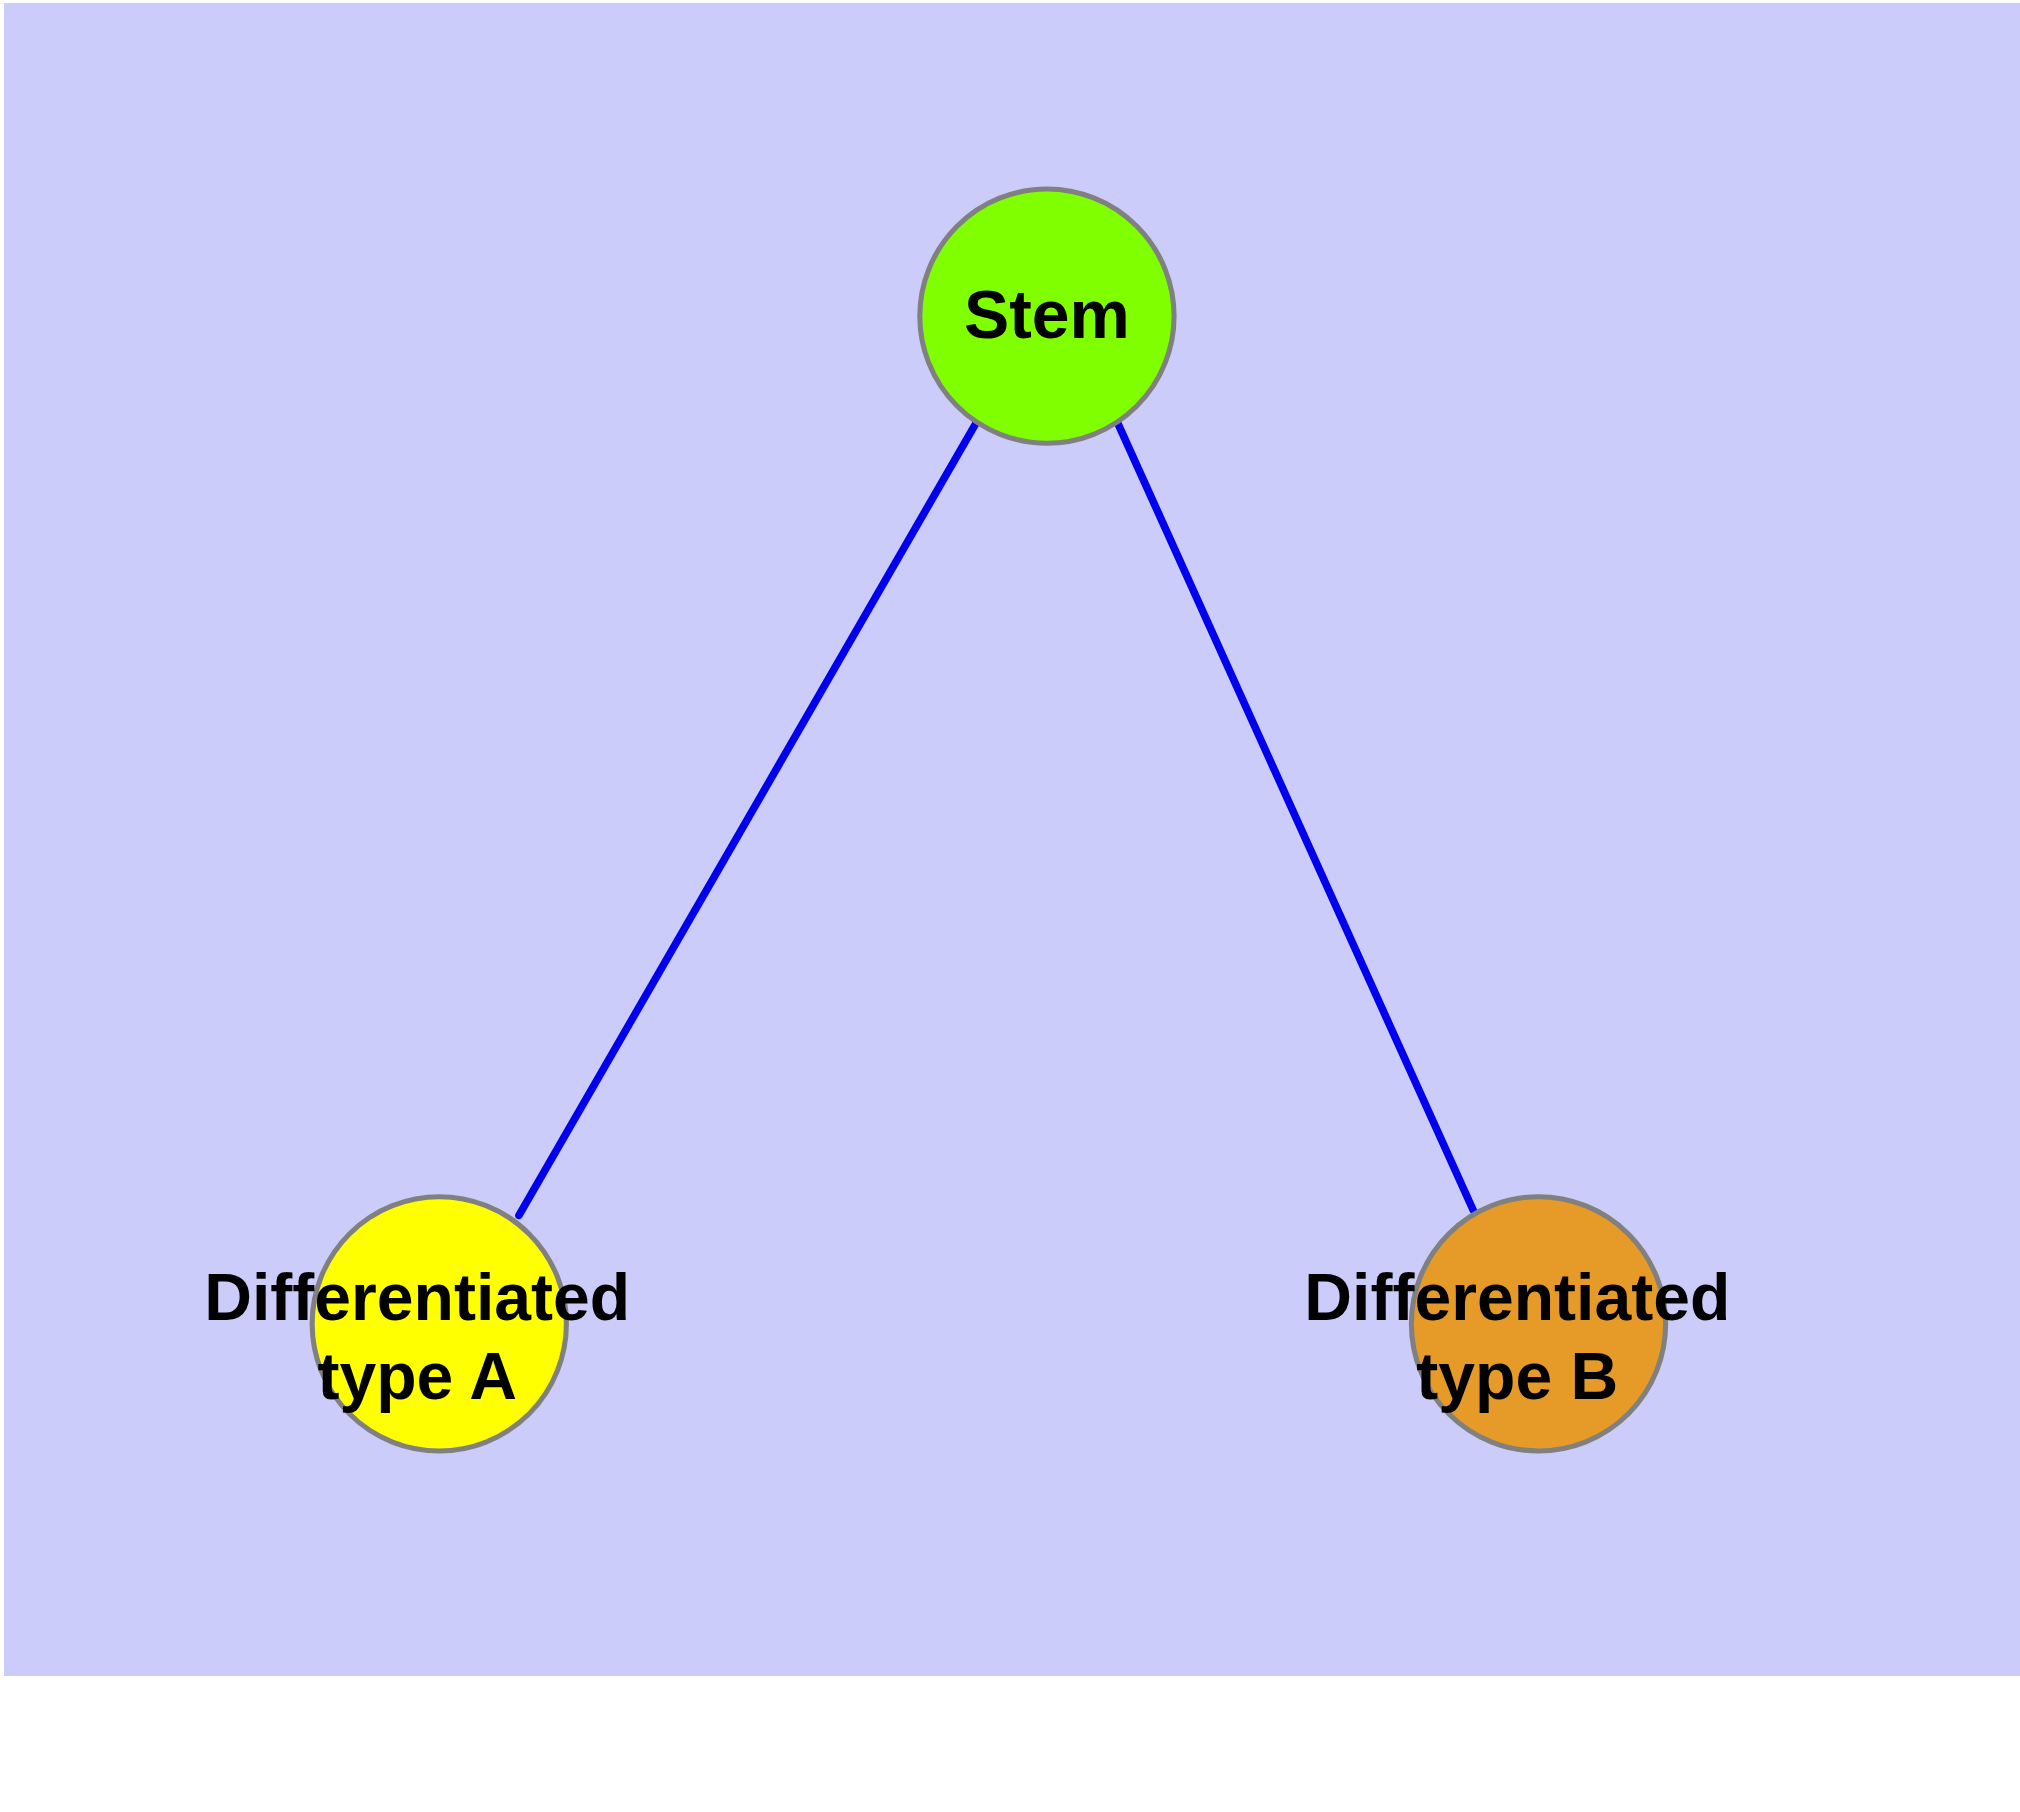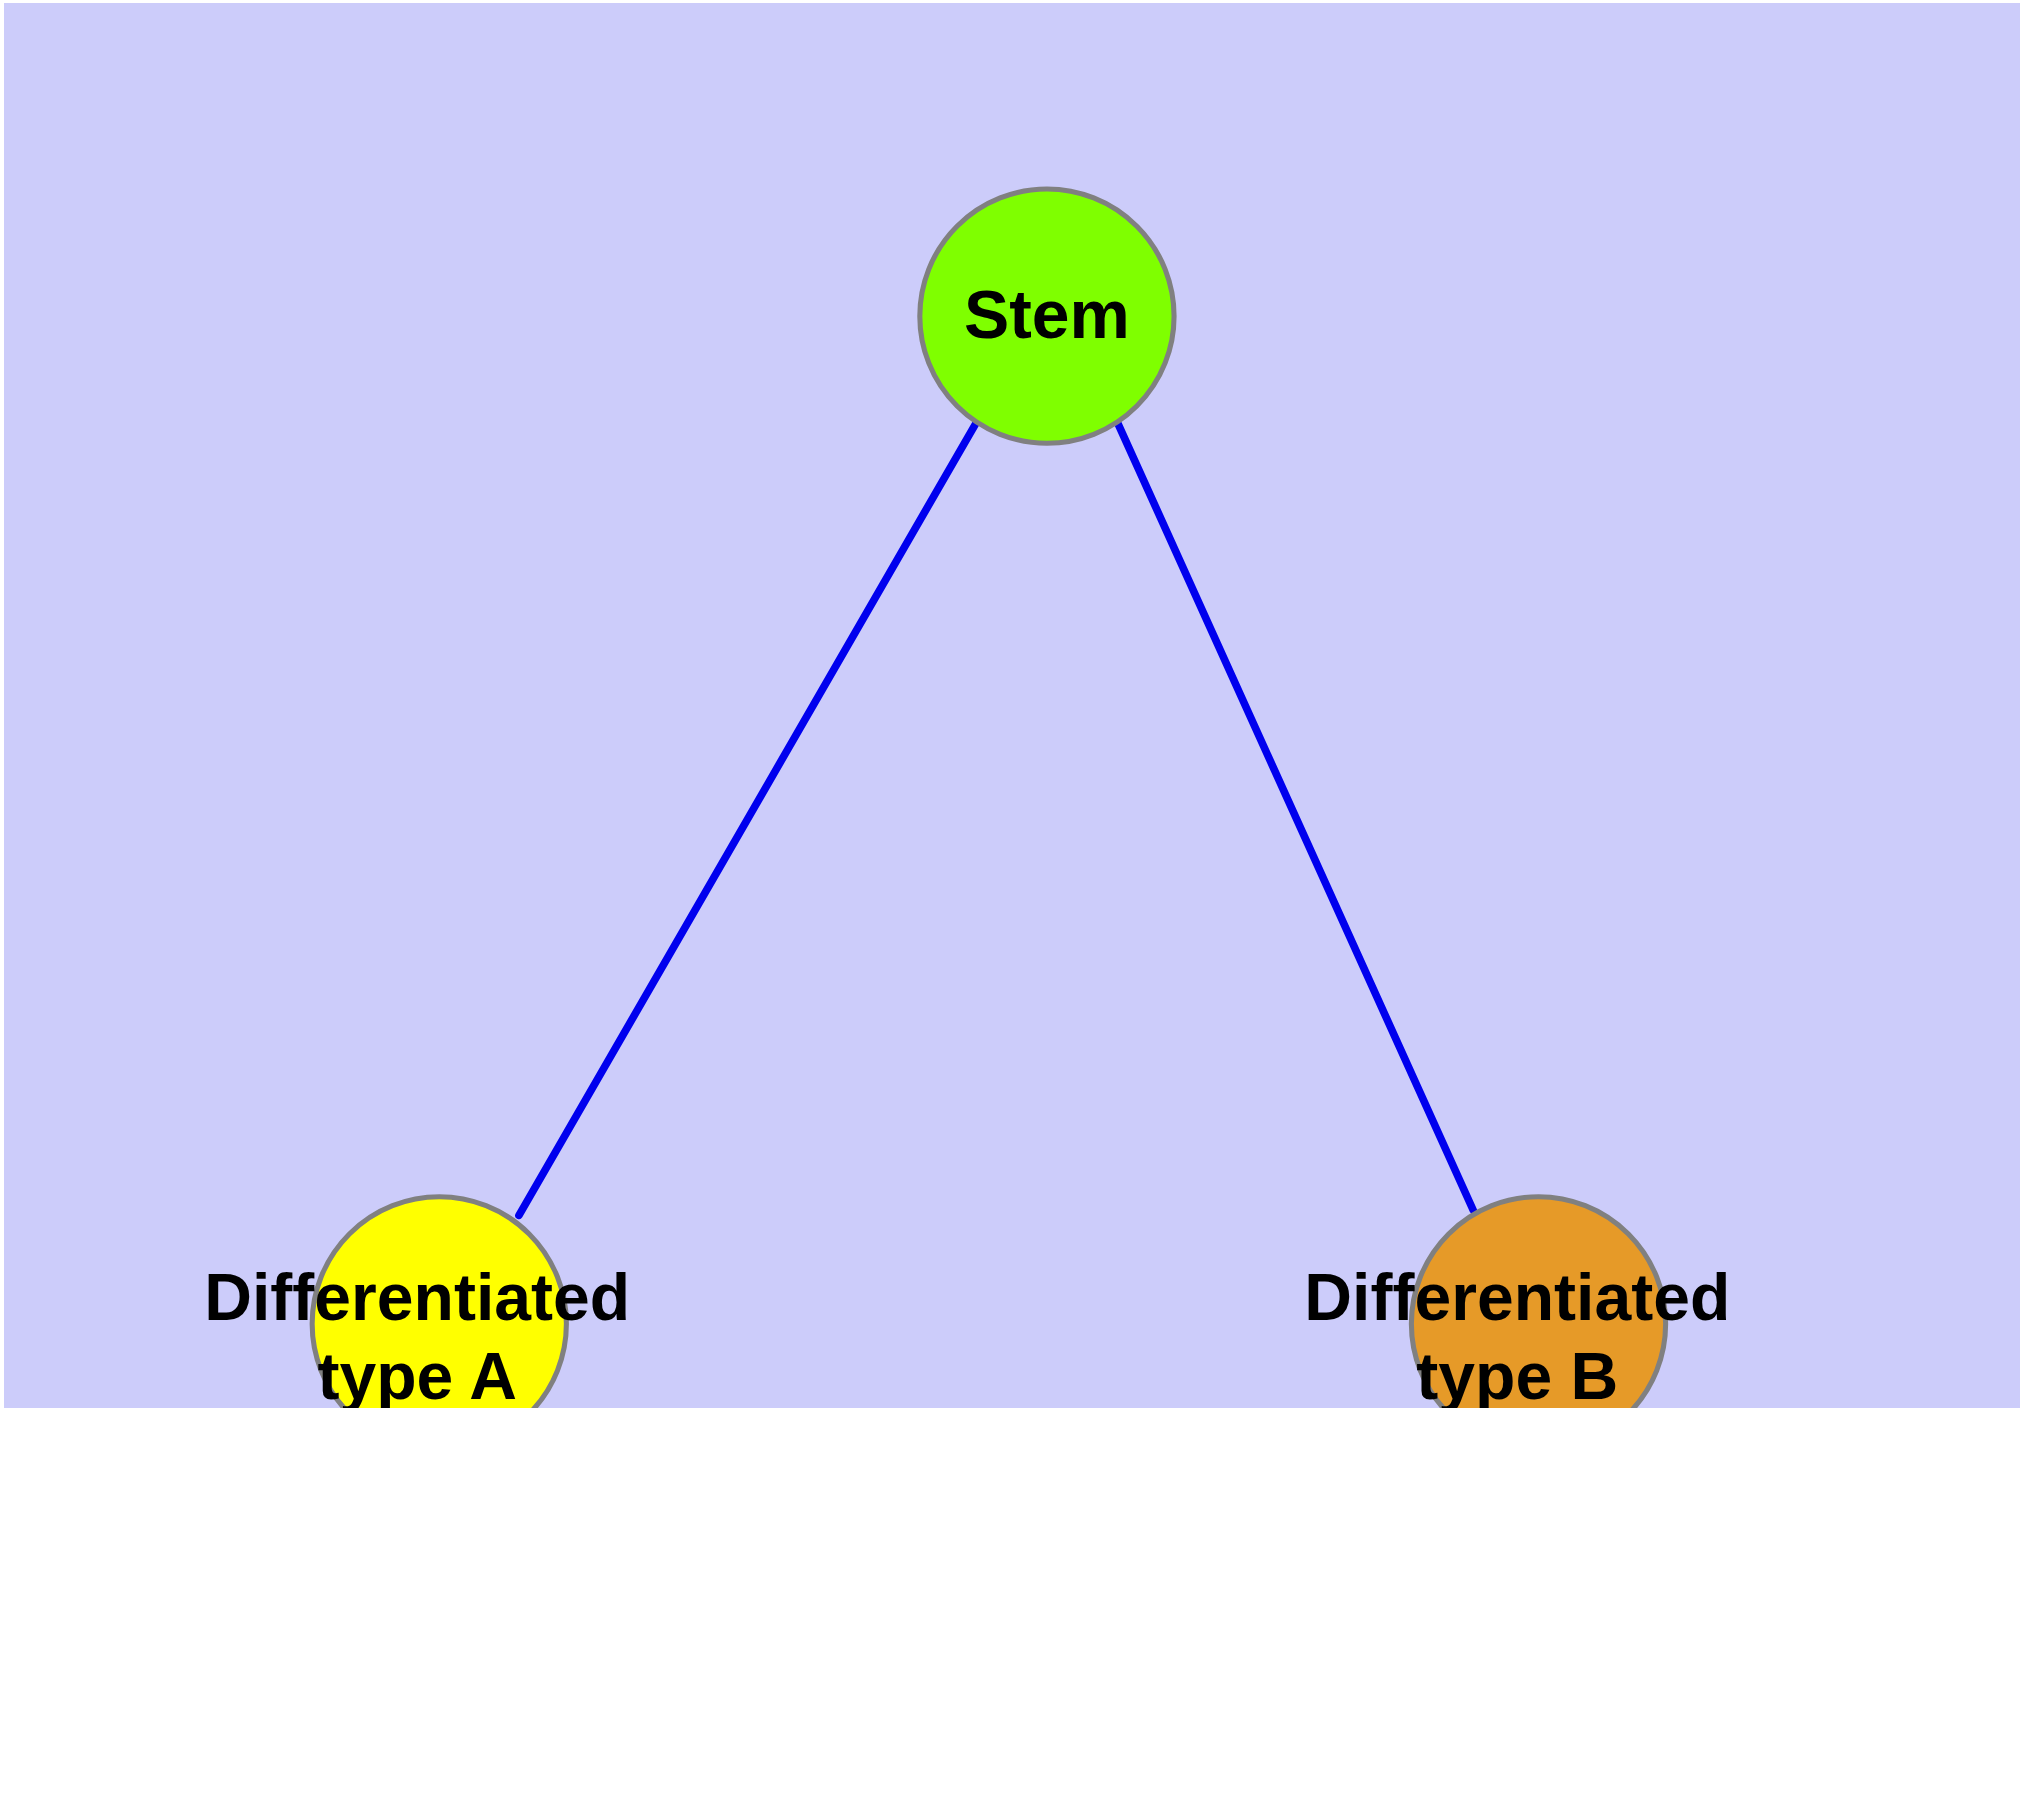--- a/index.html
+++ b/index.html
@@ -4,21 +4,21 @@
 <title>Cell differentiation graph</title>
 <style>
   html, body {
     margin: 0;
     padding: 0;
     background: #ffffff;
   }
   #stage {
     position: relative;
     width: 2021px;
-    height: 1408px;
+    height: 1676px;
     background: #ffffff;
     overflow: hidden;
     font-family: "Liberation Sans", "DejaVu Sans", sans-serif;
   }
   #canvas {
     position: absolute;
     left: 4.2px;
     top: 3.4px;
     width: 2016px;
     height: 1802px;

